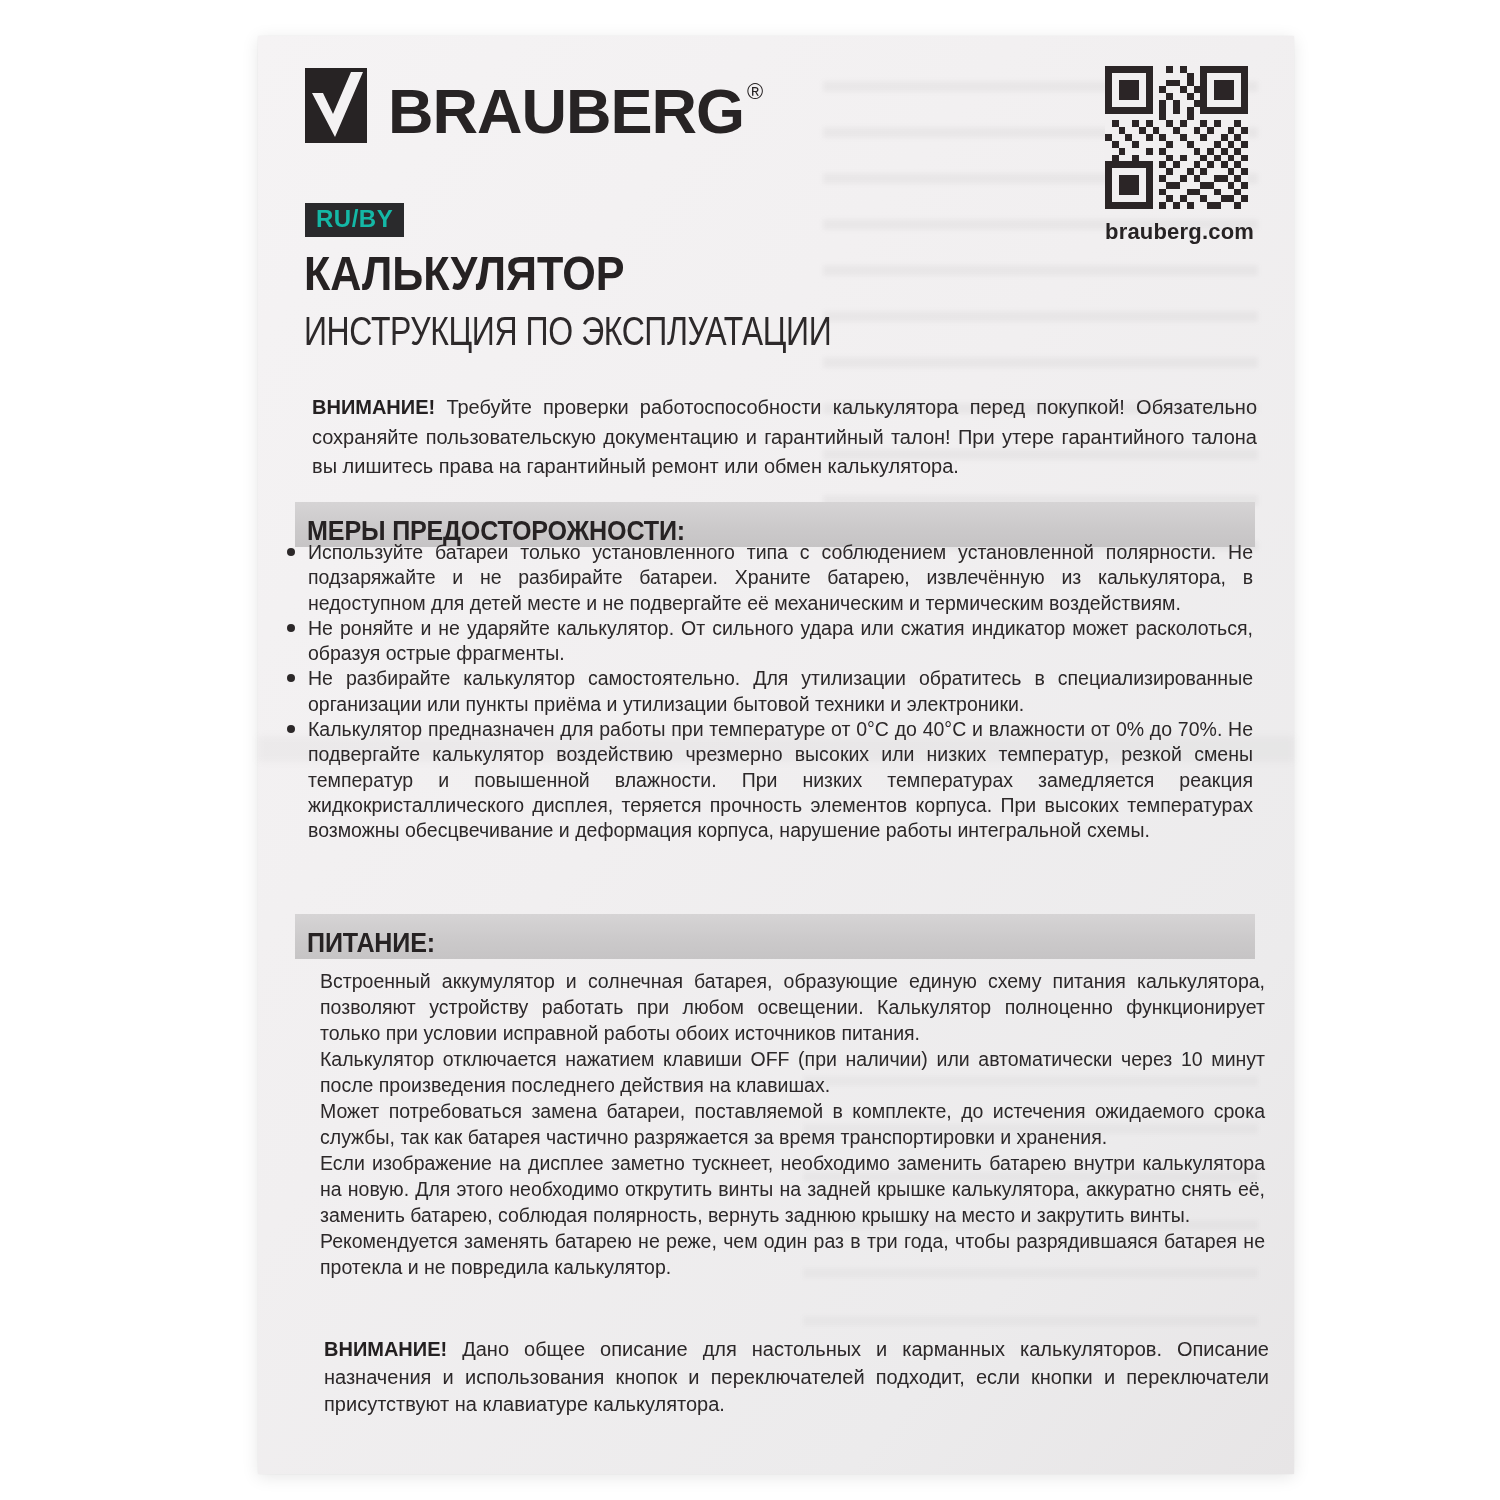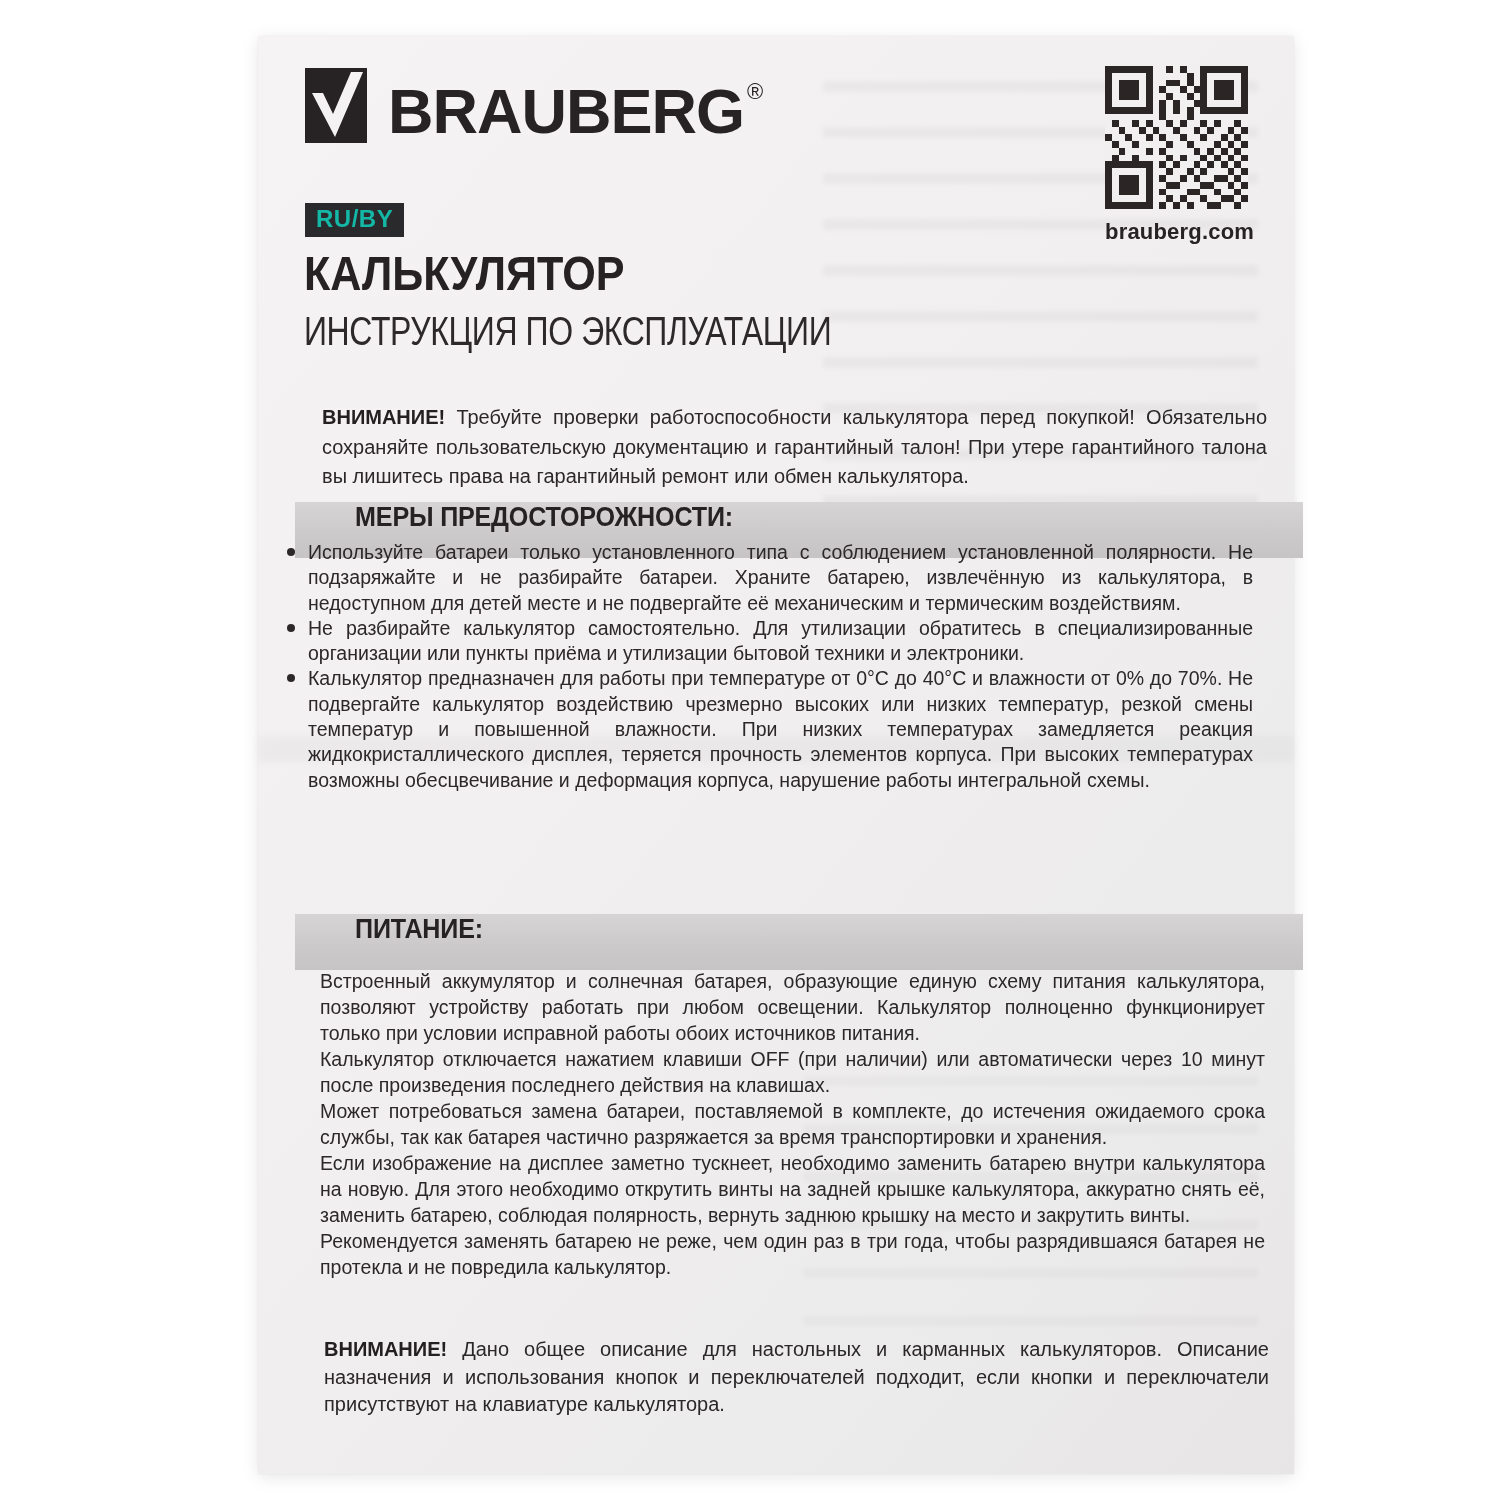--- a/index.html
+++ b/index.html
@@ -29,26 +29,26 @@
 
   .badge{position:absolute;left:47px;top:167px;background:#2a2a2c;color:#14b8a6;
     font-size:24px;font-weight:700;letter-spacing:0.5px;padding:4px 11px 6px;line-height:1;}
 
   .title{position:absolute;left:46px;top:213px;margin:0;font-size:49px;line-height:1;font-weight:700;
     letter-spacing:0;color:#262223;transform:scaleX(0.88);transform-origin:left;white-space:nowrap;}
   .subtitle{position:absolute;left:46px;top:275px;font-size:40px;line-height:1;font-weight:400;
     letter-spacing:-0.5px;color:#2d292a;transform:scaleX(0.80);transform-origin:left;white-space:nowrap;}
 
   .bodytext{color:#2c2829;text-align:justify;}
-  .intro{position:absolute;left:50px;top:353px;width:945px;margin:14px;font-size:20px;line-height:29.5px;}
+  .intro{position:absolute;left:50px;top:353px;width:945px;margin:4px;font-size:20px;line-height:29.5px;}
   .intro b,.final b{font-weight:700;color:#242021;}
 
-  .bar{position:absolute;left:37px;width:960px;height:56px;
+  .bar{position:absolute;left:37px;width:960px;height:45px;
     background:linear-gradient(180deg,#d6d4d5 0%,#cbc9ca 60%,#c6c4c5 100%);
-    display:flex;align-items:flex-start;padding-left:48px;}
+    display:flex;align-items:flex-end;}
   .bar-1{top:466px;}
   .bar-2{top:878px;}
   .bar span{font-size:27px;font-weight:700;color:#262223;padding-left:13px;letter-spacing:-0.2px;
     transform:scaleX(0.93);transform-origin:left;white-space:nowrap;}
 
   .bullets{position:absolute;left:50px;top:504px;width:945px;margin:0;padding:0;list-style:none;
     font-size:19.5px;line-height:25.3px;}
   .bullets li{position:relative;}
   .bullets li::before{content:"";position:absolute;left:-21px;top:8px;width:8px;height:8px;border-radius:50%;background:#2c2829;}
 
@@ -100,20 +100,21 @@
     <div class="subtitle">ИНСТРУКЦИЯ ПО ЭКСПЛУАТАЦИИ</div>
 
     <p class="intro bodytext"><b>ВНИМАНИЕ!</b> <span>Требуйте проверки работоспособности калькулятора перед покупкой! Обязательно сохраняйте пользовательскую документацию и гарантийный талон! При утере гарантийного талона вы лишитесь права на гарантийный ремонт или обмен калькулятора.</span></p>
 
     <div class="bar bar-1">
       <span>МЕРЫ ПРЕДОСТОРОЖНОСТИ:</span>
     </div>
 
     <ul class="bullets bodytext">
       <li>Используйте батареи только установленного типа с соблюдением установленной полярности. Не подзаряжайте и не разбирайте батареи. Храните батарею, извлечённую из калькулятора, в недоступном для детей месте и не подвергайте её механическим и термическим воздействиям.</li>
+      <li>Не роняйте и не ударяйте калькулятор. От сильного удара или сжатия индикатор может расколоться, образуя острые фрагменты.</li>
       <li>Не разбирайте калькулятор самостоятельно. Для утилизации обратитесь в специализированные организации или пункты приёма и утилизации бытовой техники и электроники.</li>
       <li>Калькулятор предназначен для работы при температуре от 0°С до 40°С и влажности от 0% до 70%. Не подвергайте калькулятор воздействию чрезмерно высоких или низких температур, резкой смены температур и повышенной влажности. При низких температурах замедляется реакция жидкокристаллического дисплея, теряется прочность элементов корпуса. При высоких температурах возможны обесцвечивание и деформация корпуса, нарушение работы интегральной схемы.</li>
     </ul>
 
     <div class="bar bar-2">
       <span>ПИТАНИЕ:</span>
     </div>
 
     <div class="paras bodytext">
       <p>Встроенный аккумулятор и солнечная батарея, образующие единую схему питания калькулятора, позволяют устройству работать при любом освещении. Калькулятор полноценно функционирует только при условии исправной работы обоих источников питания.</p>

